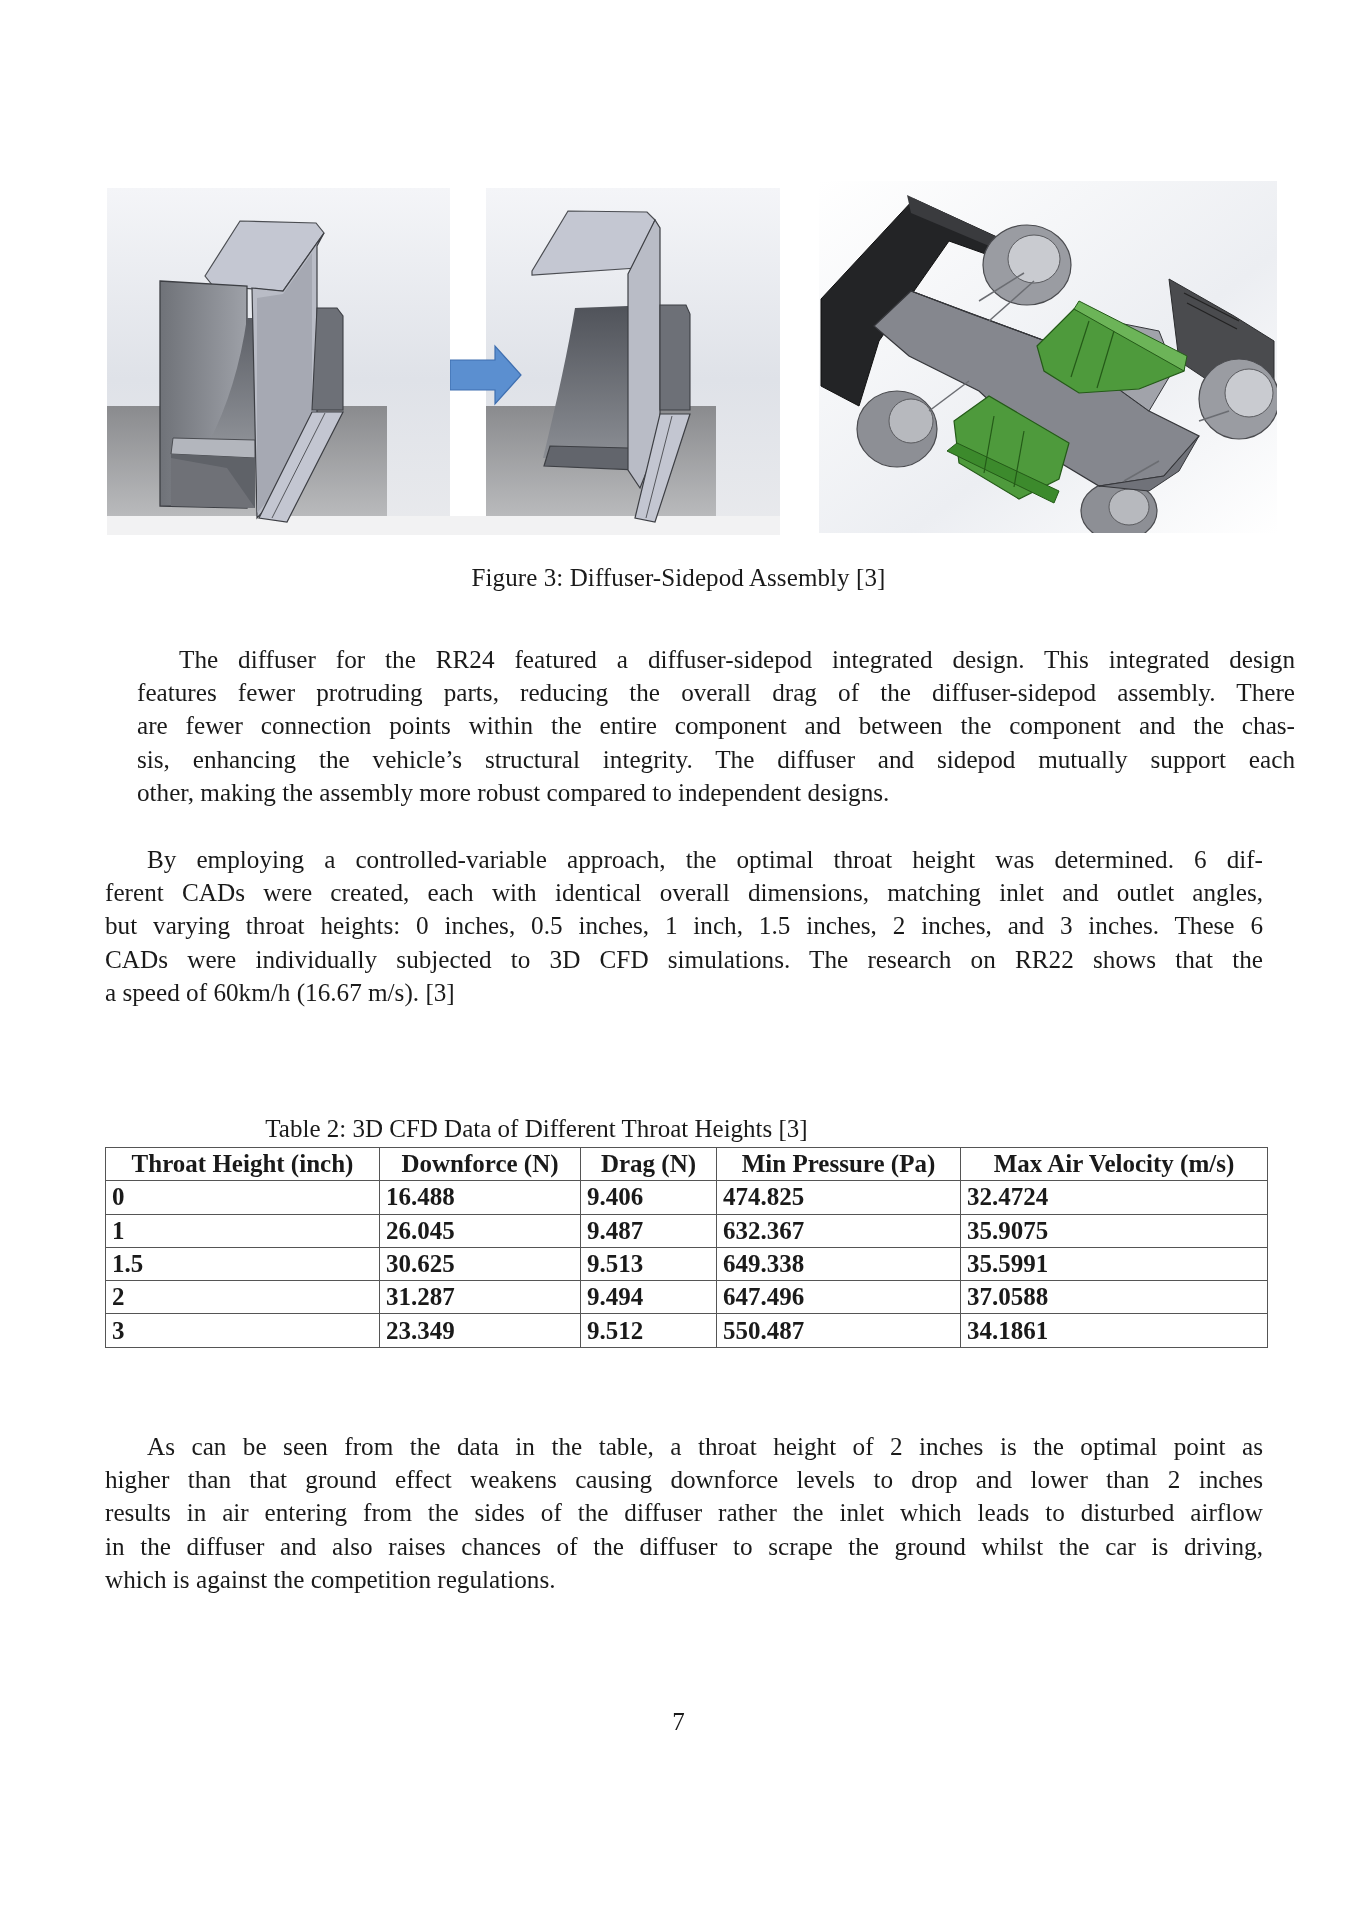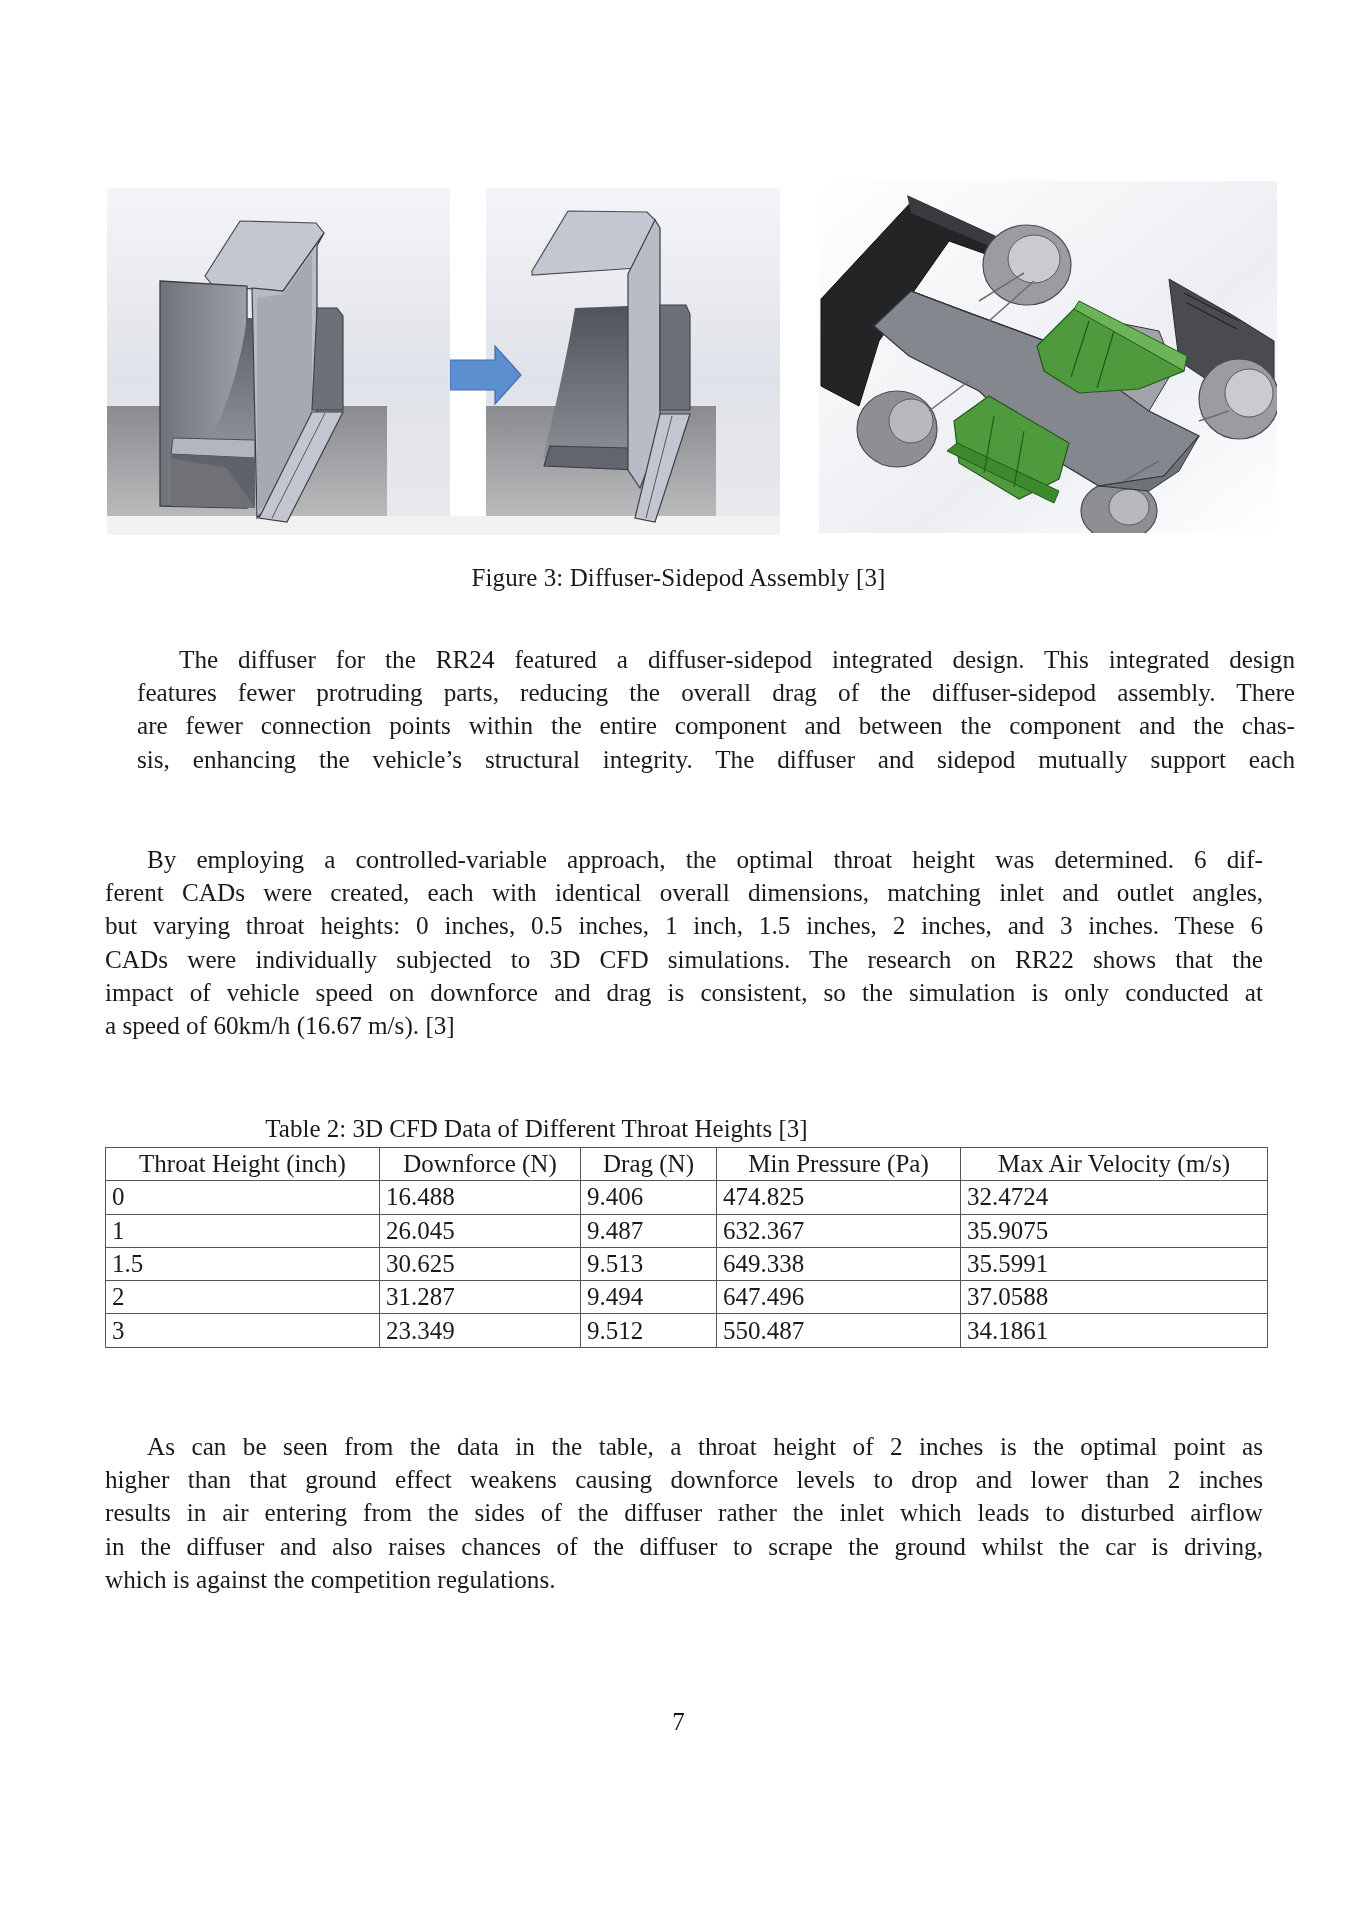--- a/index.html
+++ b/index.html
@@ -45,21 +45,21 @@
     font-family: "Liberation Serif", "DejaVu Serif", serif;
   }
   .data-table {
     position: absolute; left: 105px; top: 1147px;
     border-collapse: collapse;
     font-family: "Liberation Serif", "DejaVu Serif", serif;
     font-size: 25px;
   }
   .data-table th, .data-table td {
     border: 1.4px solid #555555;
-    font-weight: normal;
+    font-weight: bold;
     height: 32.3px; padding: 0 6px; white-space: nowrap;
   }
   .data-table col.c0 { width: 274px; }
   .data-table col.c1 { width: 201px; }
   .data-table col.c2 { width: 136px; }
   .data-table col.c3 { width: 244px; }
   .data-table col.c4 { width: 307px; }
 
   .page-number {
     position: absolute; left: 0; width: 1357px; top: 1708px;
@@ -219,28 +219,28 @@
     </div>
   </div>
 
   <div class="fig-caption">Figure 3: Diffuser-Sidepod Assembly [3]</div>
 
   <div class="para" id="para-1">
     <span class="line indent">The diffuser for the RR24 featured a diffuser-sidepod integrated design. This integrated design</span>
     <span class="line">features fewer protruding parts, reducing the overall drag of the diffuser-sidepod assembly. There</span>
     <span class="line">are fewer connection points within the entire component and between the component and the chas-</span>
     <span class="line">sis, enhancing the vehicle’s structural integrity. The diffuser and sidepod mutually support each</span>
+    <span class="line last">other, making the assembly more robust compared to independent designs.</span>
   </div>
 
   <div class="para" id="para-2">
     <span class="line indent">By employing a controlled-variable approach, the optimal throat height was determined. 6 dif-</span>
     <span class="line">ferent CADs were created, each with identical overall dimensions, matching inlet and outlet angles,</span>
     <span class="line">but varying throat heights: 0 inches, 0.5 inches, 1 inch, 1.5 inches, 2 inches, and 3 inches. These 6</span>
     <span class="line">CADs were individually subjected to 3D CFD simulations. The research on RR22 shows that the</span>
-    <span class="line">impact of vehicle speed on downforce and drag is consistent, so the simulation is only conducted at</span>
     <span class="line last">a speed of 60km/h (16.67 m/s). [3]</span>
   </div>
 
   <div class="table-caption">Table 2: 3D CFD Data of Different Throat Heights [3]</div>
   <table class="data-table">
     <colgroup>
       <col class="c0">
         <col class="c1">
         <col class="c2">
         <col class="c3">

